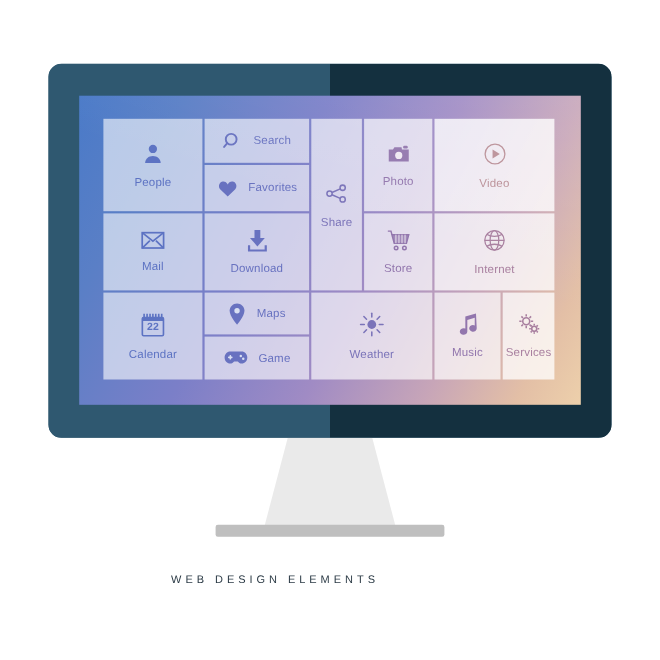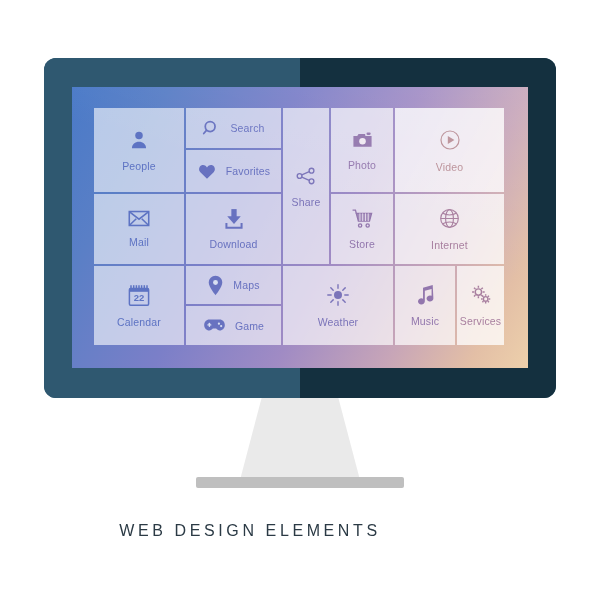--- a/index.html
+++ b/index.html
@@ -130,21 +130,21 @@
     border-radius: 2px;
   }
 
   
   #caption {
     position: absolute;
     left: 0;
     top: 522px;
     width: 500px;
     text-align: center;
-    font-size: 16px;
+    font-size: 10px;
     letter-spacing: 3.6px;
     color: #2b3a45;
     font-weight: 400;
   }
 </style>
 </head>
 <body>
 
 <div id="monitor">
 

